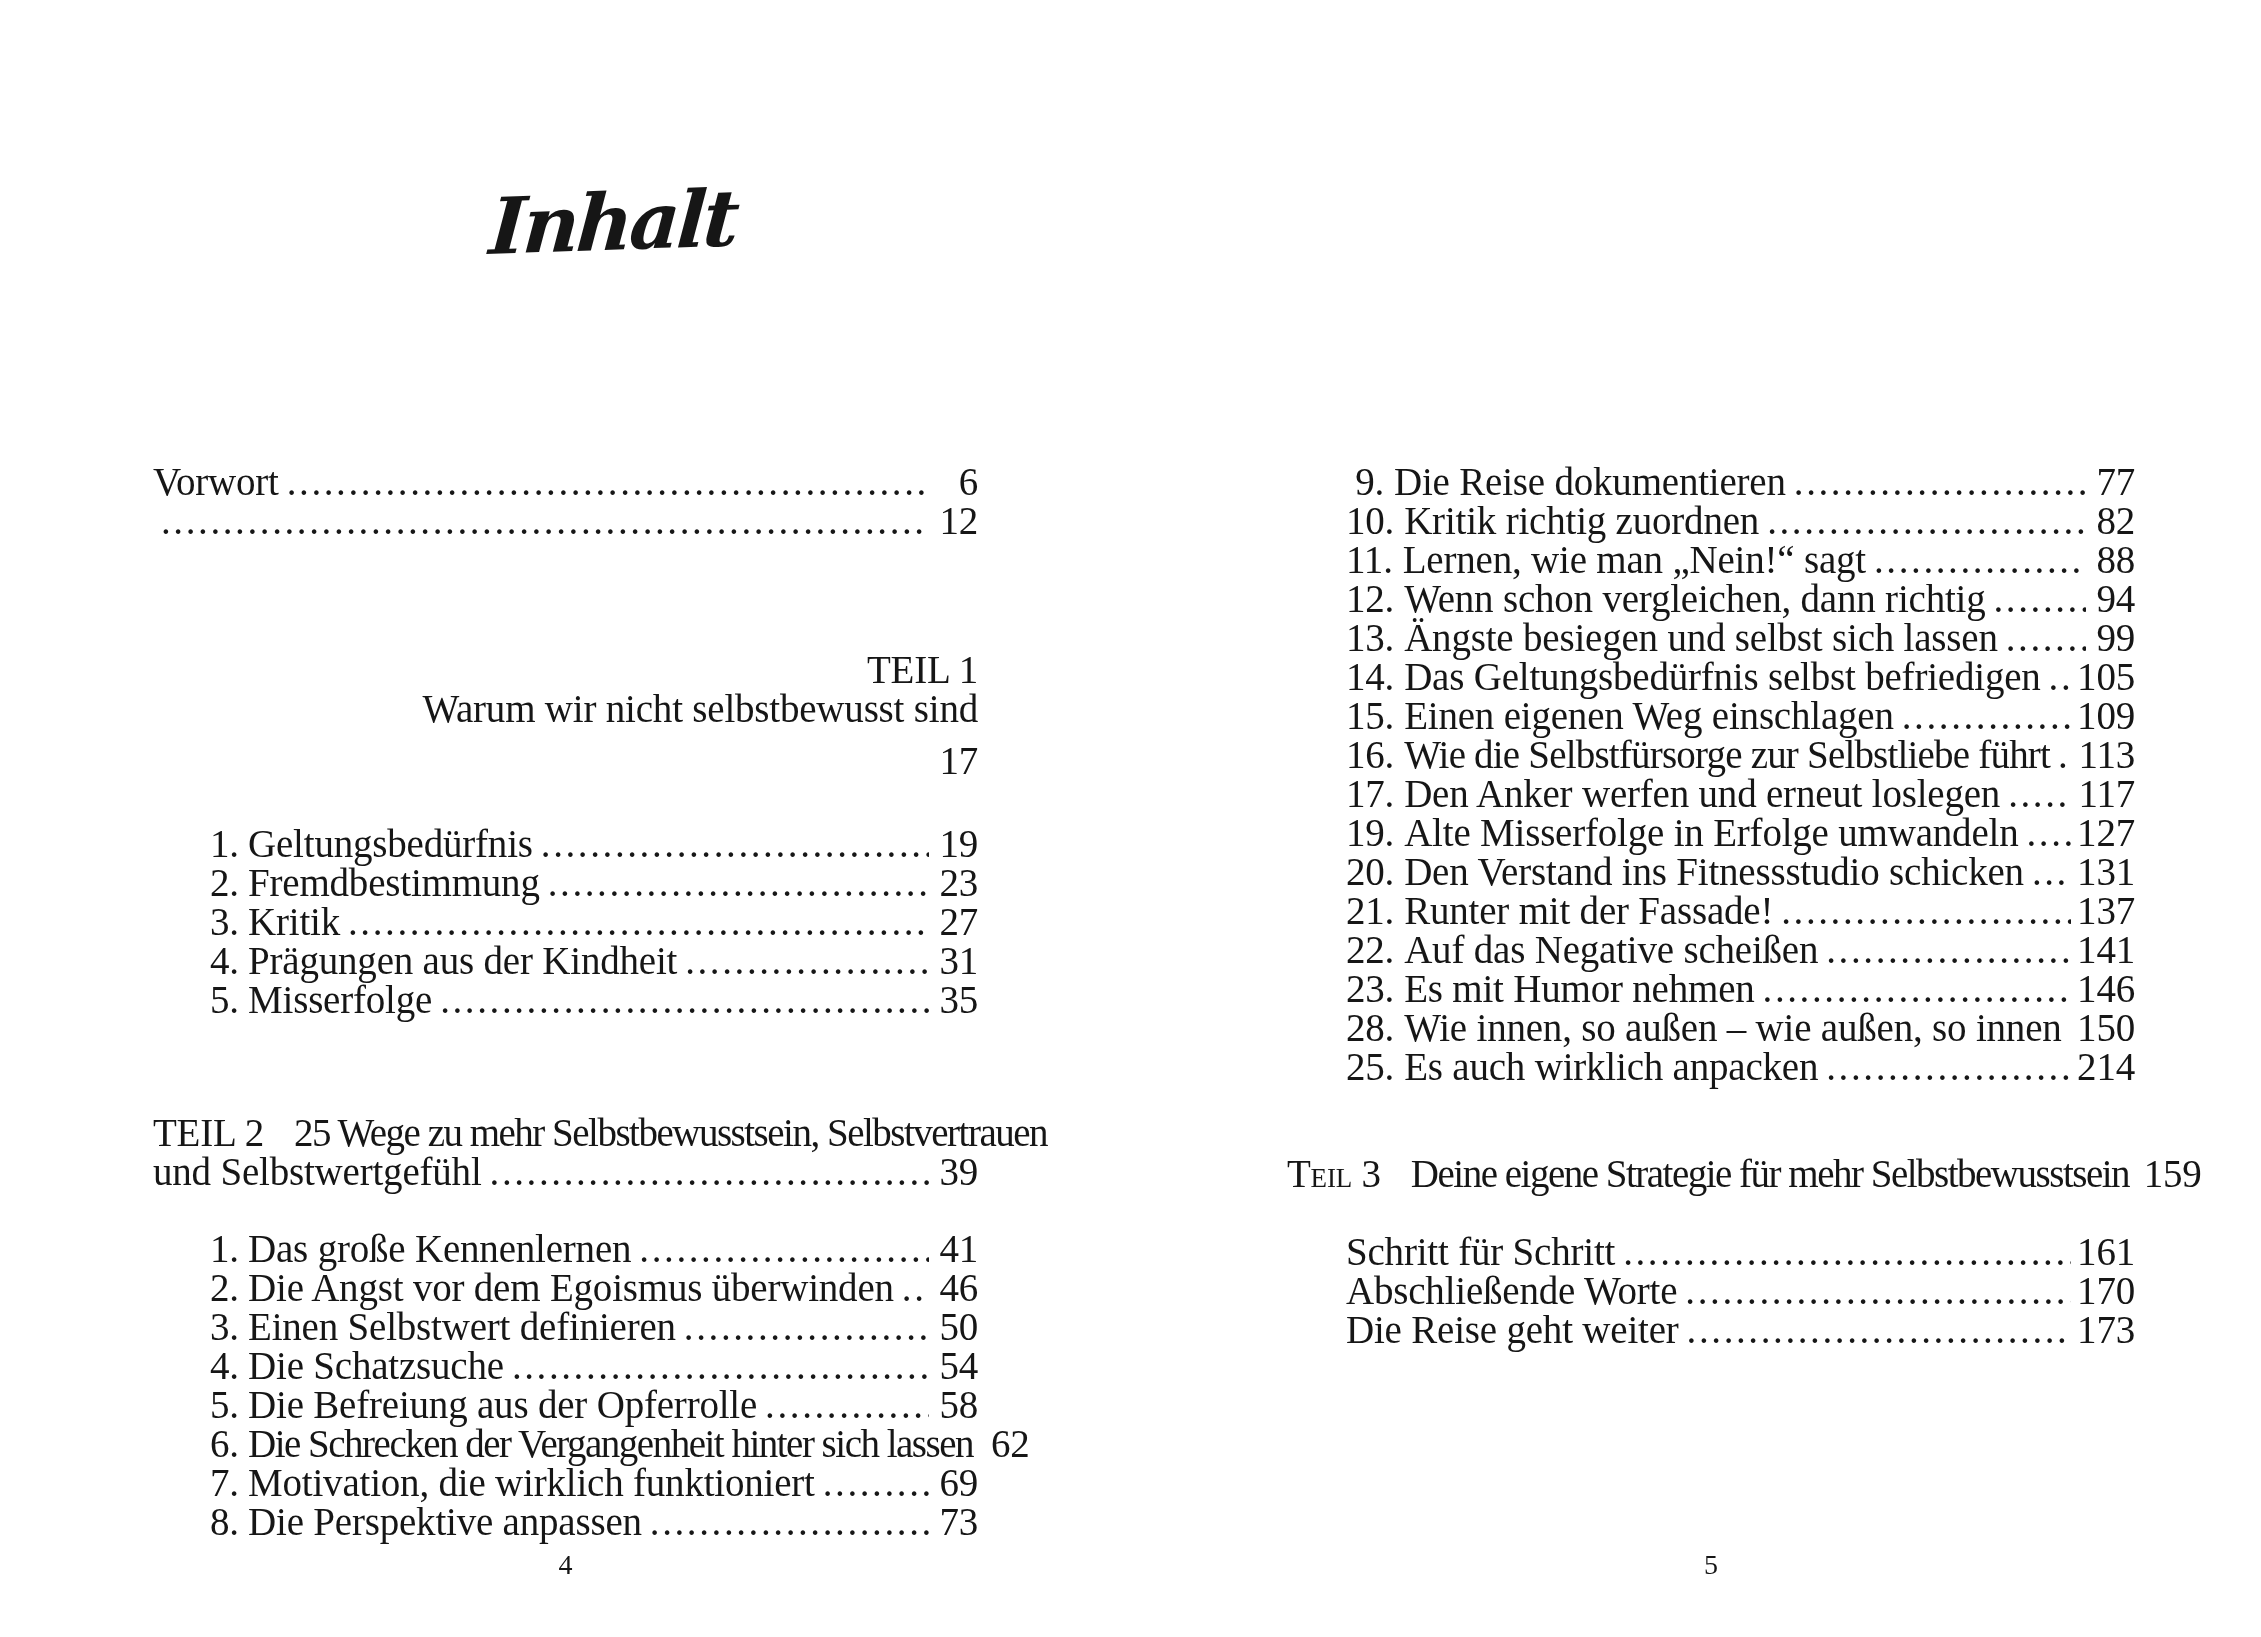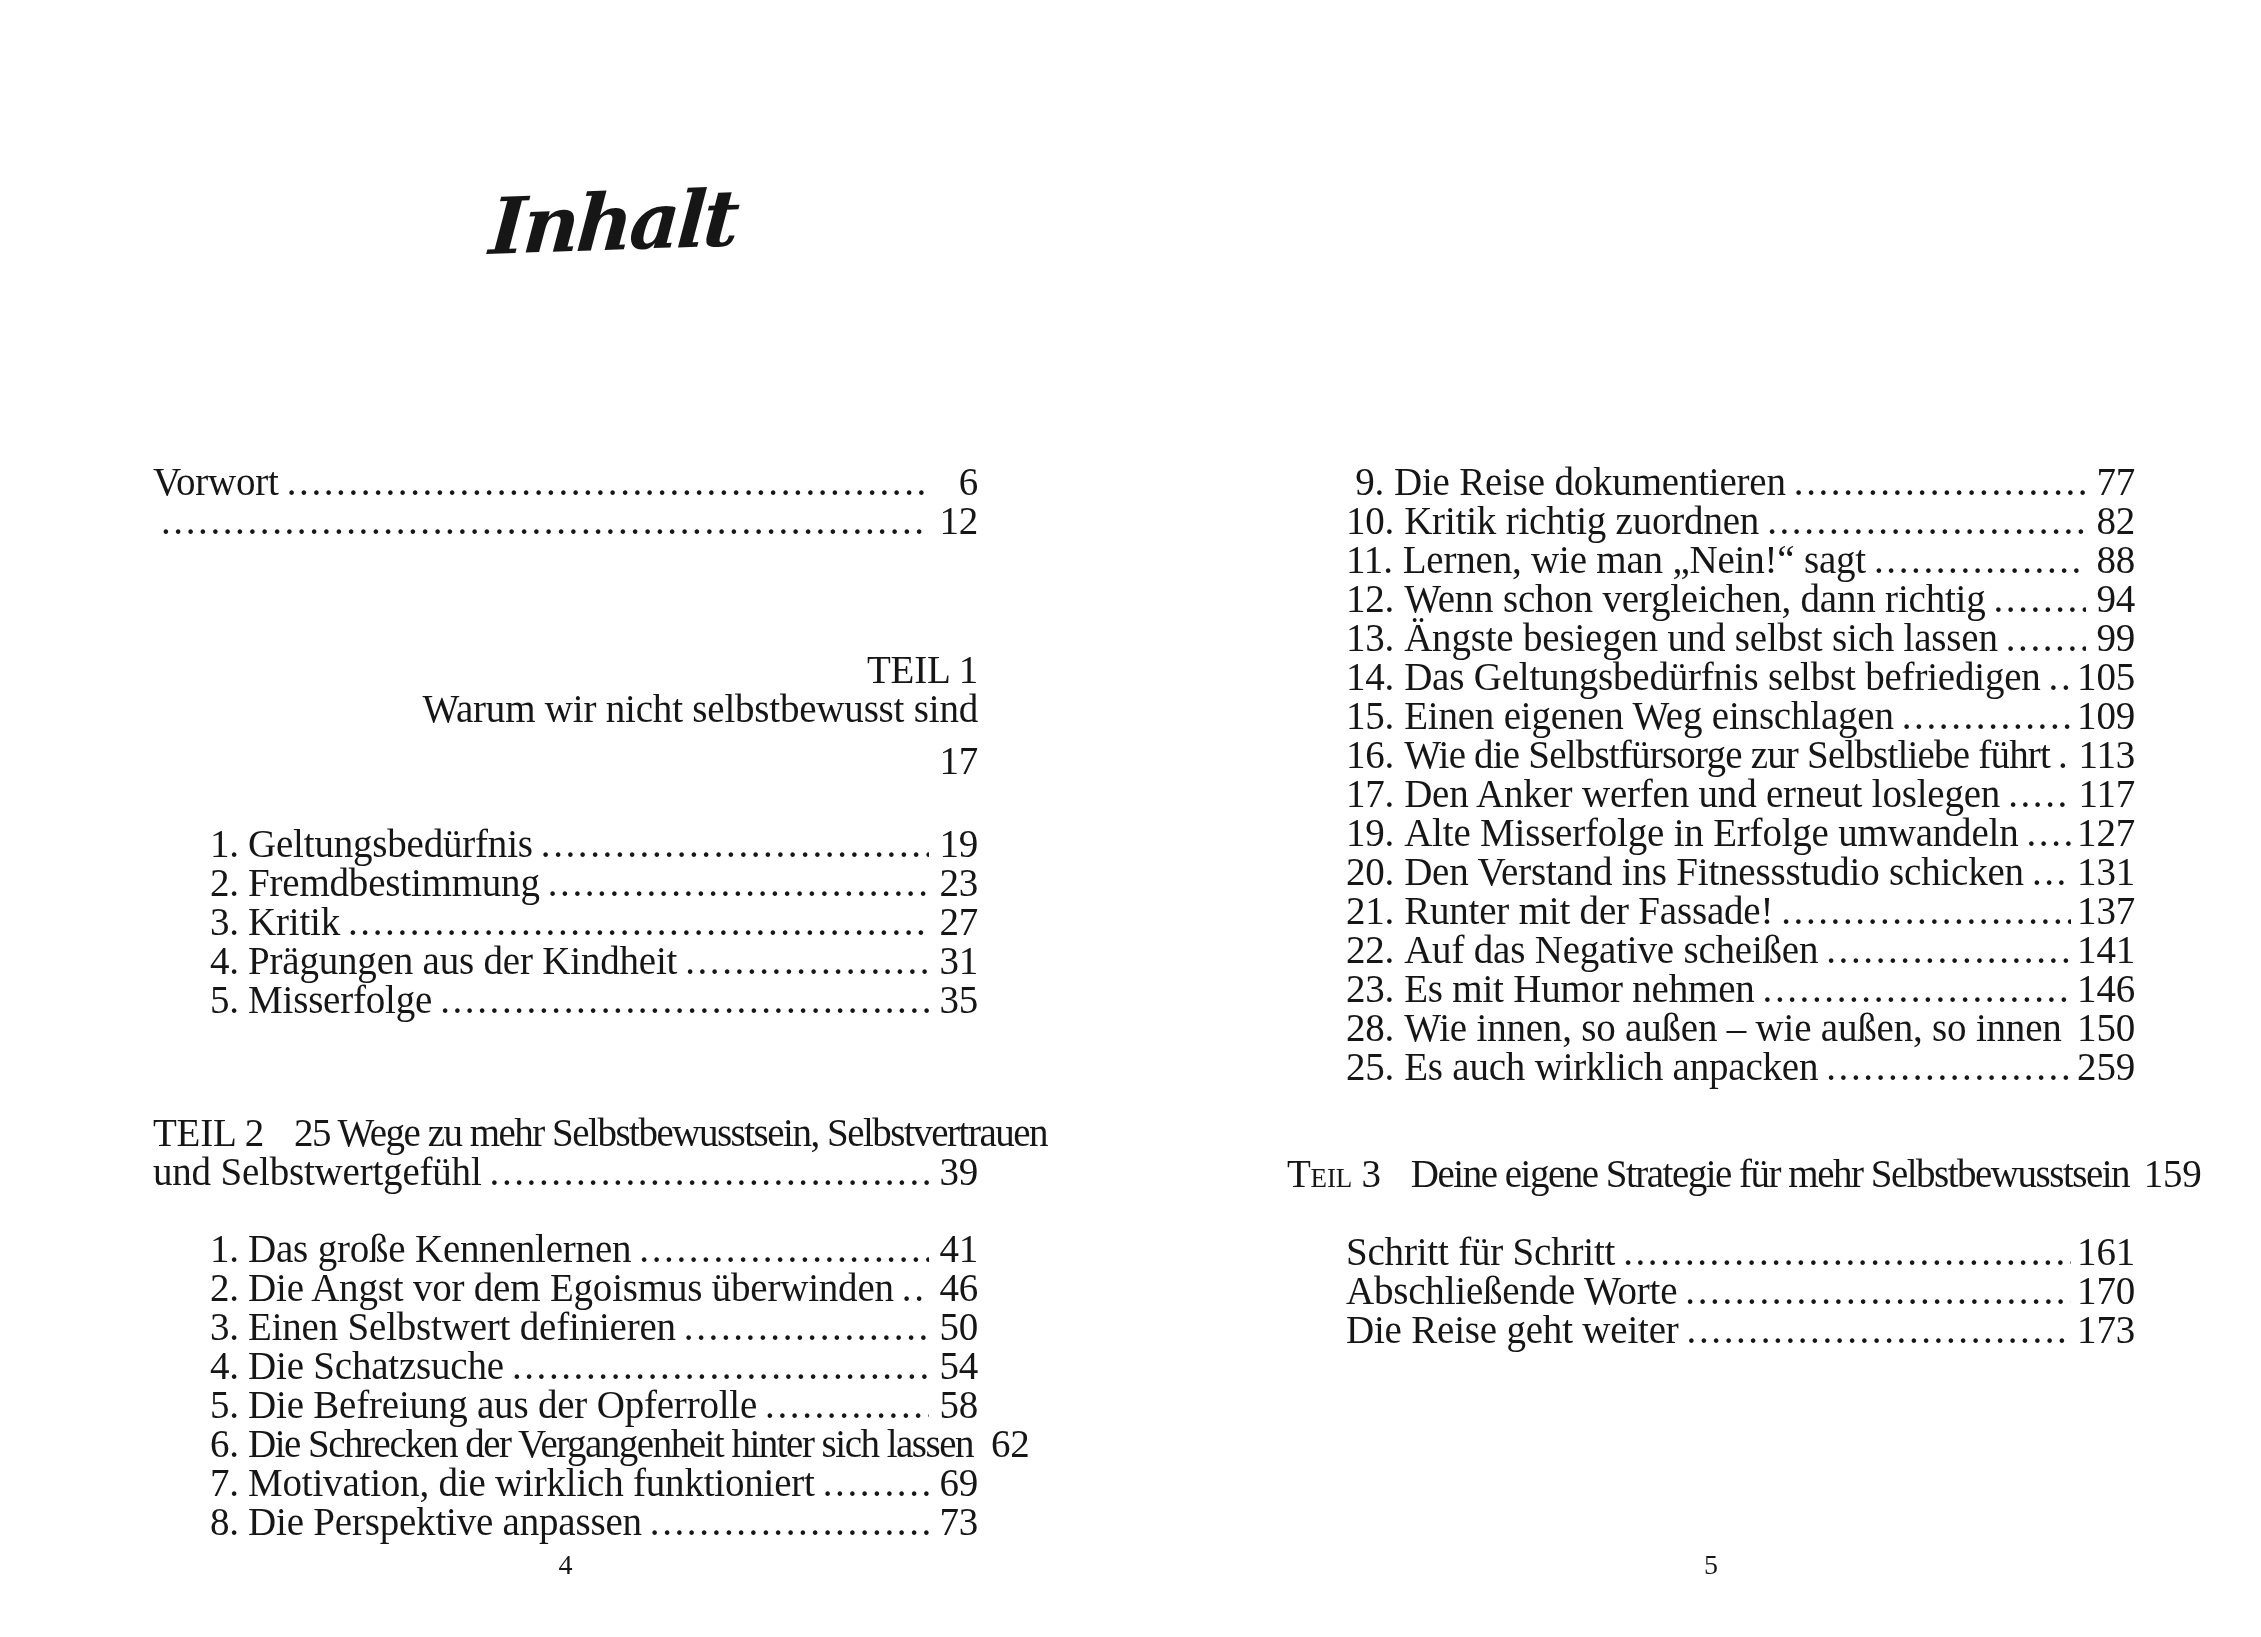--- a/index.html
+++ b/index.html
@@ -286,21 +286,21 @@
       <div class="row">
         <span class="num-r">28.</span>
         <span class="t">Wie innen, so außen – wie außen, so innen</span>
         <span class="dots"></span>
         <span class="pg">150</span>
       </div>
       <div class="row">
         <span class="num-r">25.</span>
         <span class="t">Es auch wirklich anpacken</span>
         <span class="dots"></span>
-        <span class="pg">259</span>
+        <span class="pg">214</span>
       </div>
     </div>
 
     <div class="row part3-header">
       <span class="t smallcaps">Teil 3</span>
       <span class="sep"></span>
       <span class="t t-tighter">Deine eigene Strategie für mehr Selbstbewusstsein</span>
       <span class="dots"></span>
       <span class="pg">159</span>
     </div>

